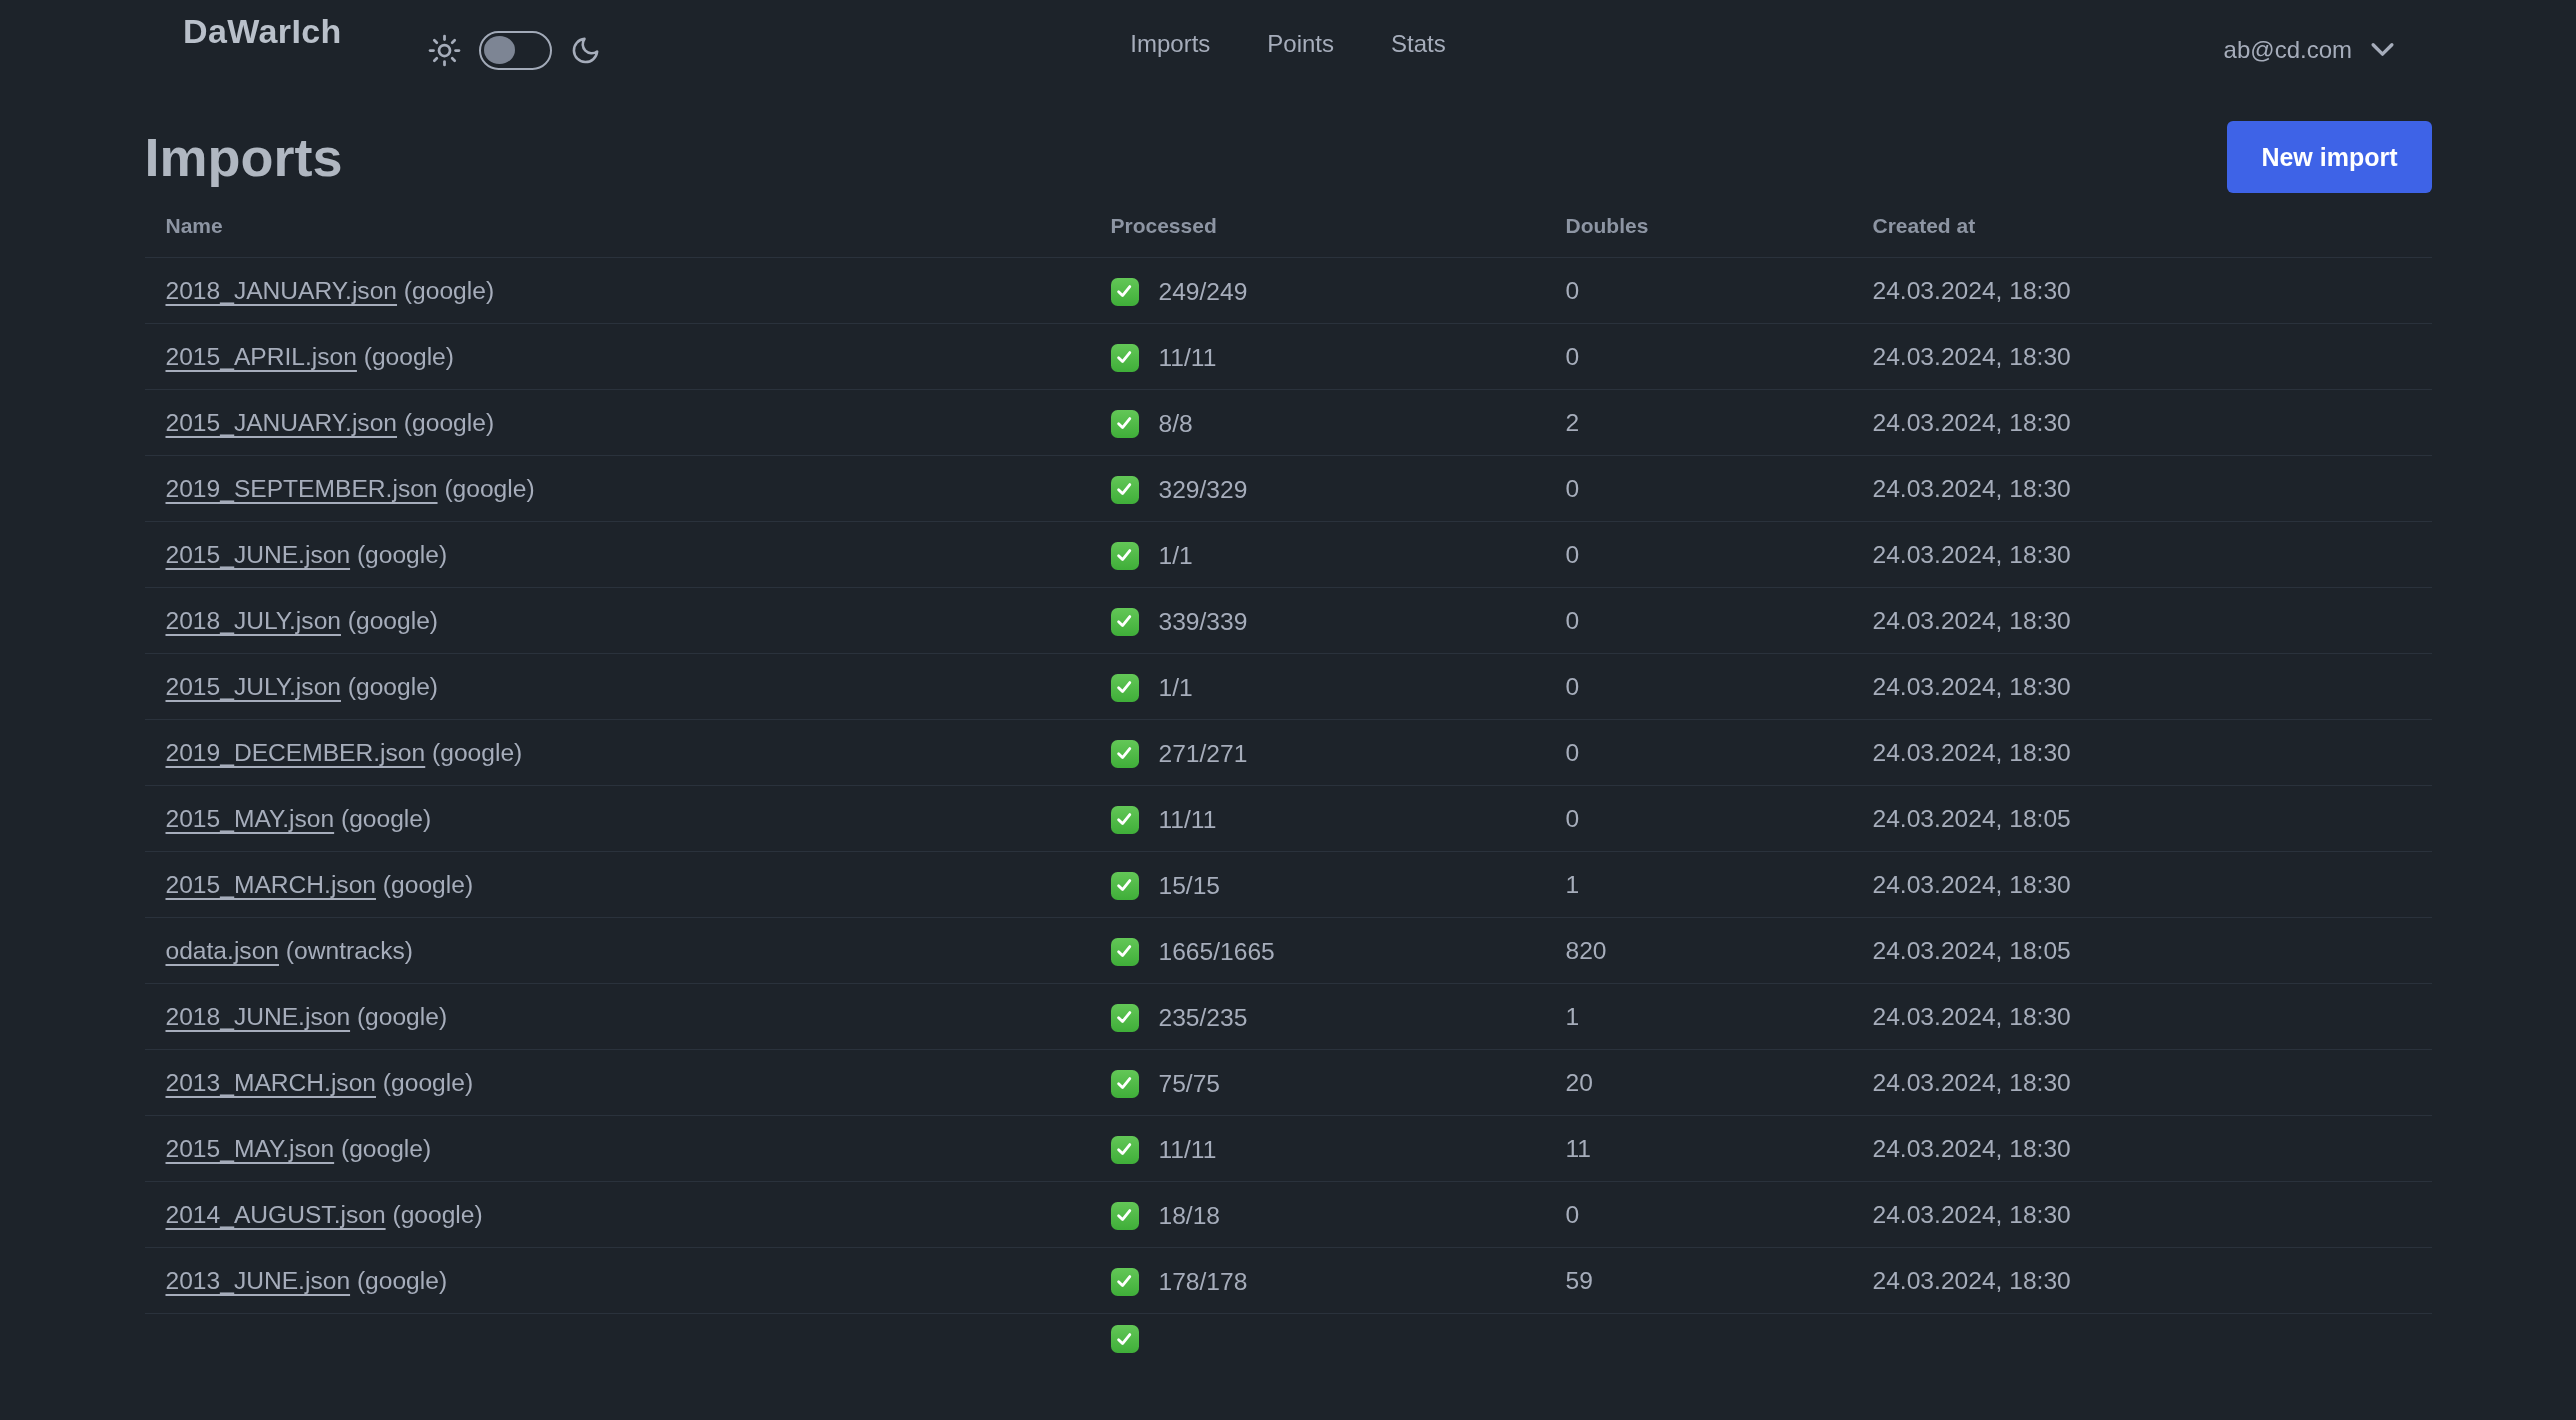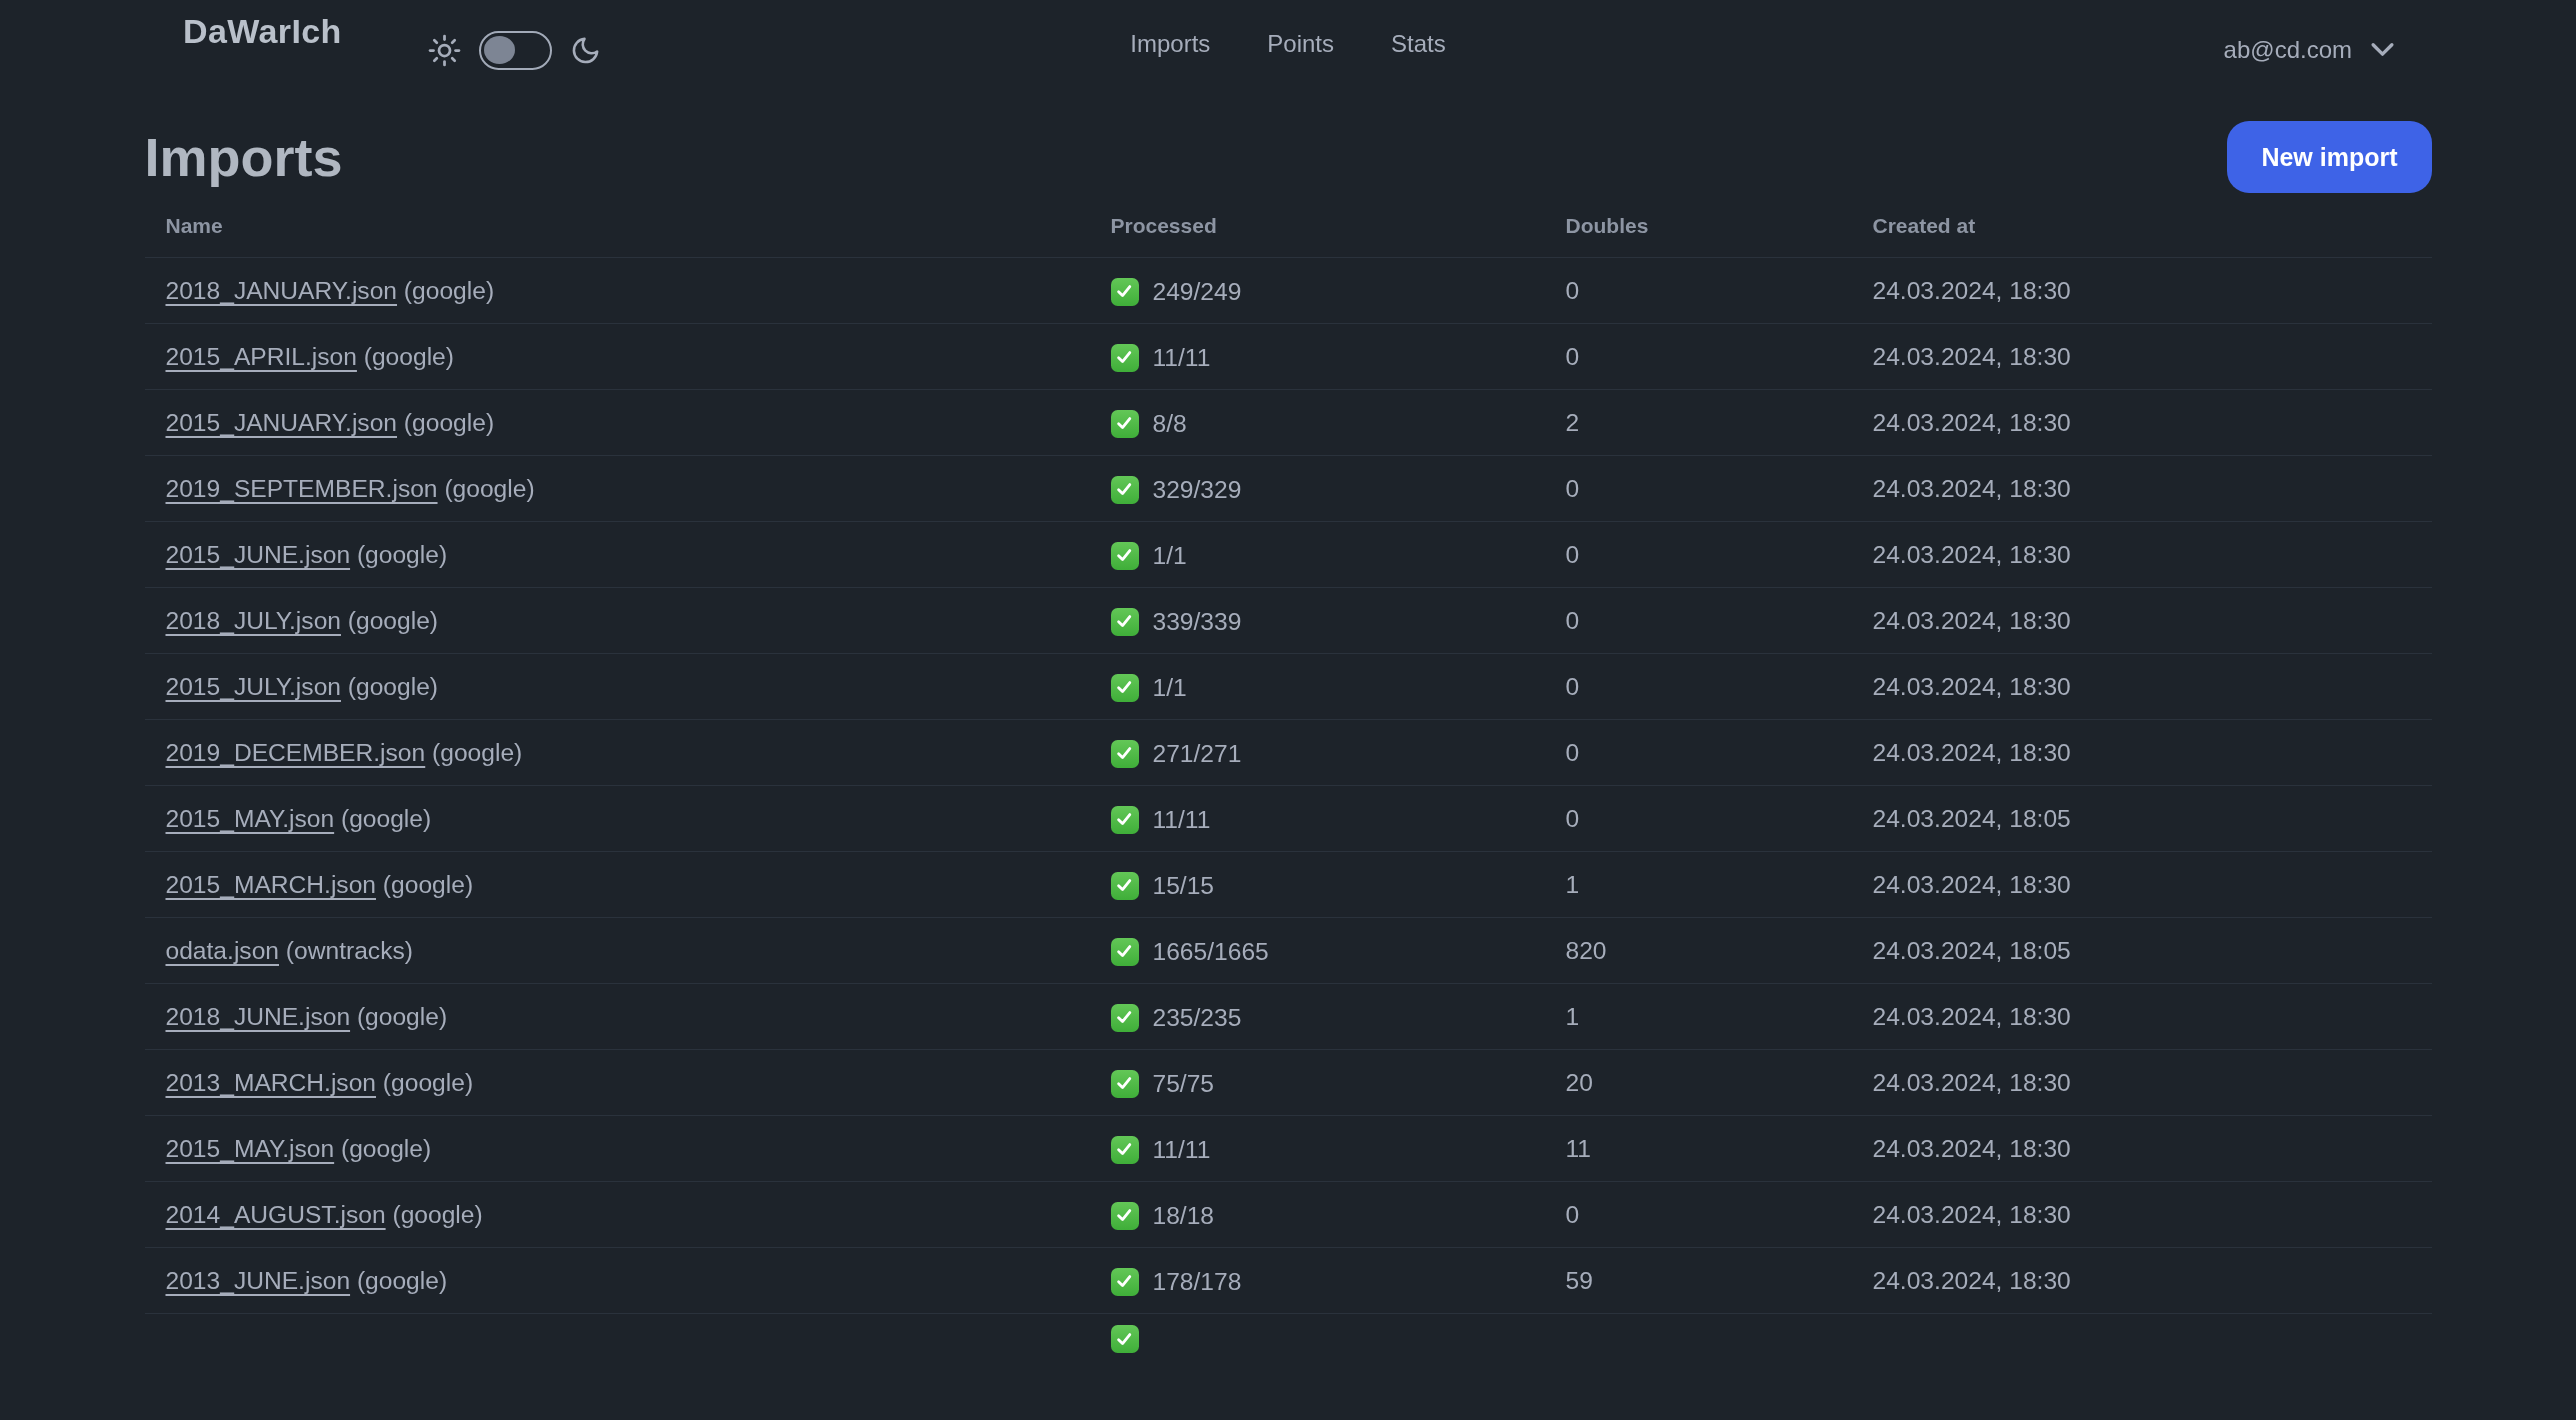--- a/index.html
+++ b/index.html
@@ -83,21 +83,21 @@
   h1.page-title {
     margin: 0;
     font-size: 54px;
     font-weight: 700;
     color: #b0b7c1;
   }
   .btn-primary {
     height: 72px;
     padding: 0 34px;
     border: none;
-    border-radius: 22px;
+    border-radius: 6px;
     background: #3e63e7;
     color: #ffffff;
     font-family: "Liberation Sans", sans-serif;
     font-size: 25px;
     font-weight: 600;
     cursor: pointer;
   }
   
   table.imports {
     width: 100%;
@@ -125,21 +125,21 @@
     color: #a6adbb;
     text-decoration: underline;
     text-decoration-thickness: 1.9px;
     text-underline-offset: 5.2px;
     text-align: right;
   }
   .src { color: #a6adbb; }
   .proc {
     display: inline-flex;
     align-items: center;
-    gap: 14px;
+    gap: 20px;
     vertical-align: middle;
   }
   .check {
     width: 28px; height: 28px;
     flex: 0 0 28px;
     border-radius: 6.7px;
     background: linear-gradient(180deg, #63c757 0%, #3fae39 100%);
     display: inline-flex;
     align-items: center;
     justify-content: center;

